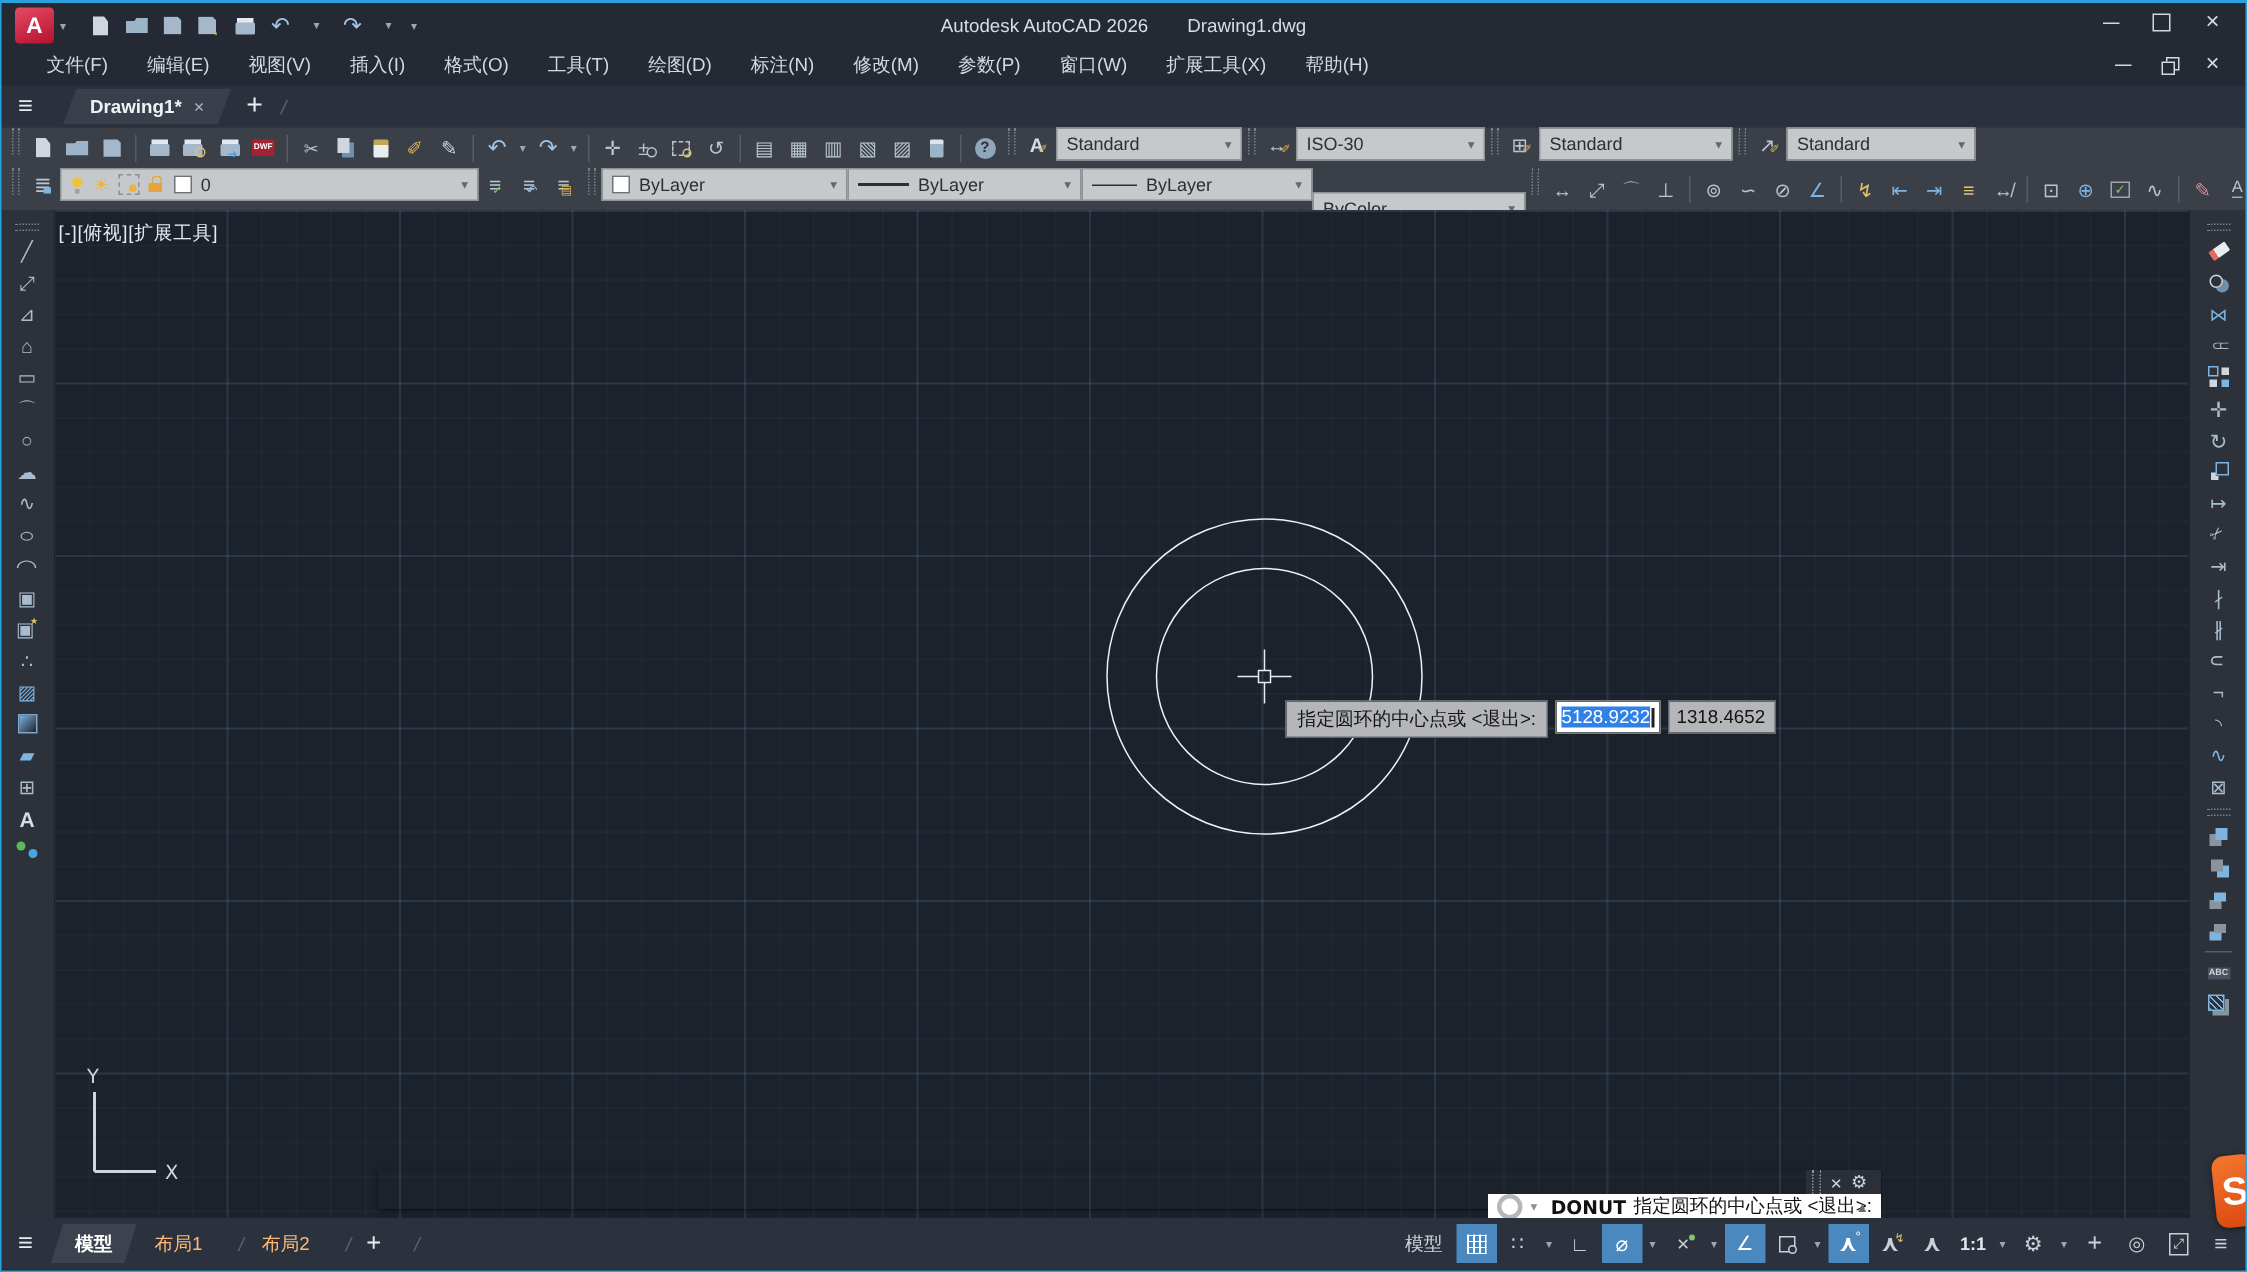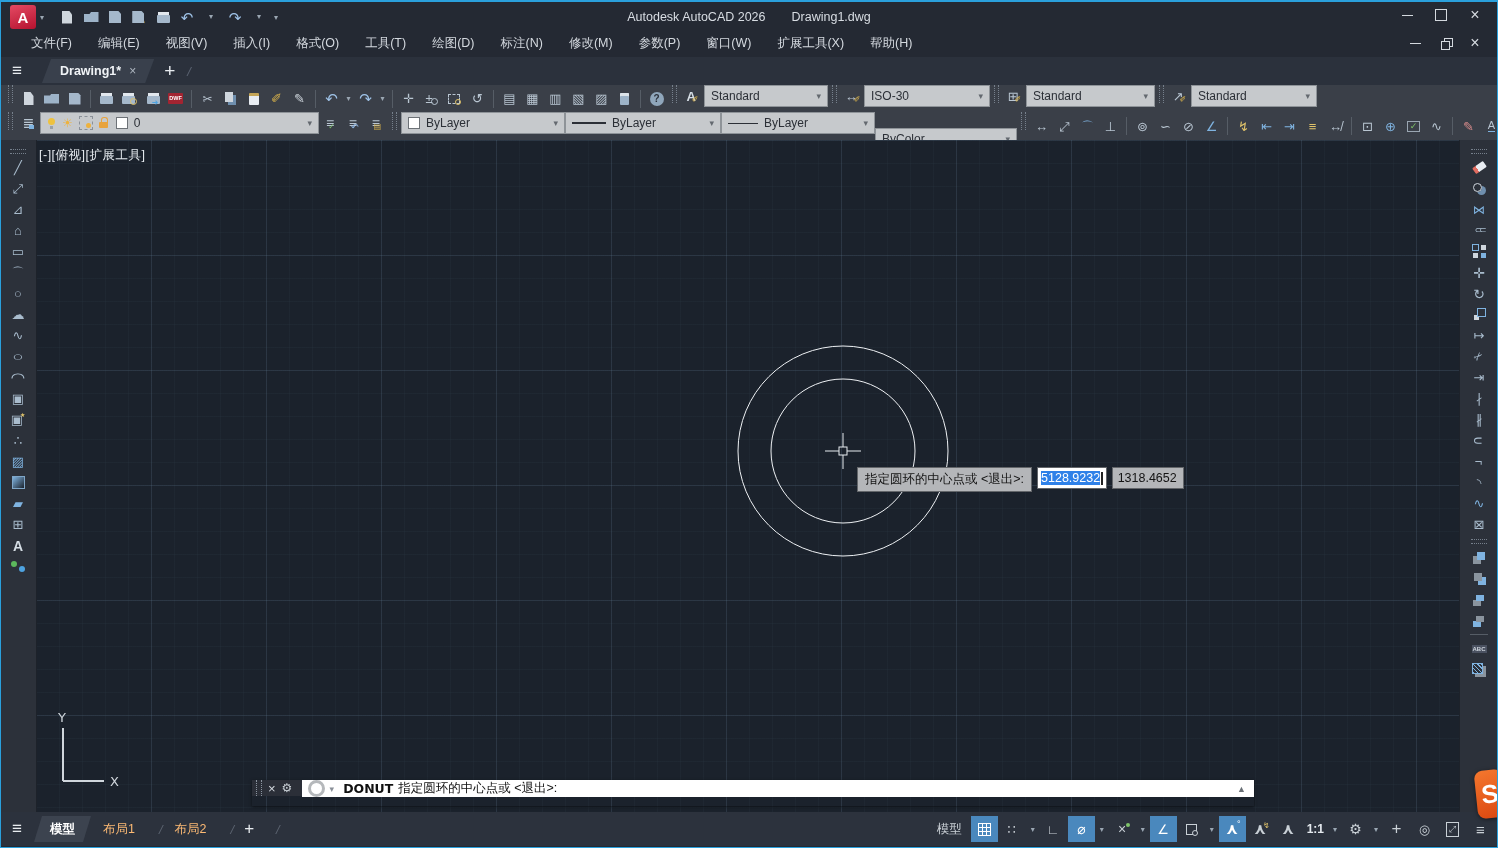--- a/index.html
+++ b/index.html
@@ -210,22 +210,22 @@
   .xh{stroke:#e8ecf0;stroke-width:1;}
   .dyn-tip{position:absolute;left:821px;top:327px;display:flex;align-items:flex-start;gap:5px;font-size:12.5px;z-index:8;}
   .tip-prompt{background:#b4b6b9;border:1px solid #63666a;color:#141414;padding:3px 7px;white-space:nowrap;}
   .tip-input{background:#b4b6b9;border:1px solid #63666a;color:#141414;padding:3px 5px;white-space:nowrap;min-width:60px;}
   .tip-input.sel{background:#fff;padding:3px 3px;display:flex;align-items:center;}
   .tip-input.sel .selval{background:#2f81e8;color:#fff;}
   .tcursor{display:inline-block;width:1.5px;height:13px;background:#222;margin-left:1px;}
   .cmd-history{position:absolute;left:272px;top:598px;z-index:7;}
   .hline{width:fit-content;background:rgba(148,153,158,.55);color:#f2f4f6;font-family:"DejaVu Sans Mono",monospace;
     font-size:12px;padding:2px 6px;margin-bottom:3px;white-space:pre;}
-  .cmdbar{position:absolute;left:216px;top:640px;width:1002px;height:26px;display:flex;align-items:flex-start;z-index:8;
-    box-shadow:0 1px 3px rgba(0,0,0,.5);}
+  .cmdbar{position:absolute;left:216px;top:640px;width:1002px;height:26px;display:flex;align-items:flex-end;z-index:8;
+    box-shadow:0 1px 3px rgba(0,0,0,.5);flex-direction:column;}
   .cmd-left{display:flex;align-items:center;background:#2b2f38;padding:0 4px;gap:6px;}
   .cmd-grip{width:4px;height:16px;border-left:1px dotted #8a94a0;border-right:1px dotted #8a94a0;}
   .cmd-x{color:#d4d9df;font-size:13px;}
   .cmd-x::before{content:"×";}
   .cmd-wrench{color:#c9d0d6;font-size:12px;width:16px;}
   .cmd-wrench::before{content:"⚙";}
   .cmd-field{flex:1;background:#fff;display:flex;align-items:center;padding:0 6px;gap:5px;position:relative;}
   .donut-ic{width:11px;height:11px;border:3px solid #b5b8bb;border-radius:50%;flex:none;}
   .cmd-dcaret{color:#8a9098;font-size:9px;}
   .cmd-dcaret::before{content:"▾";}

